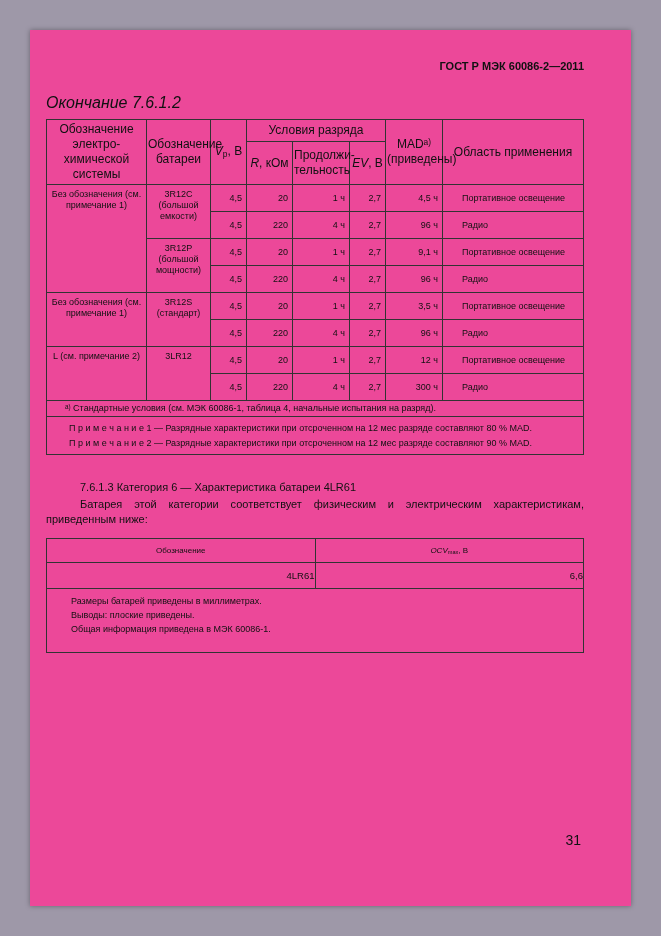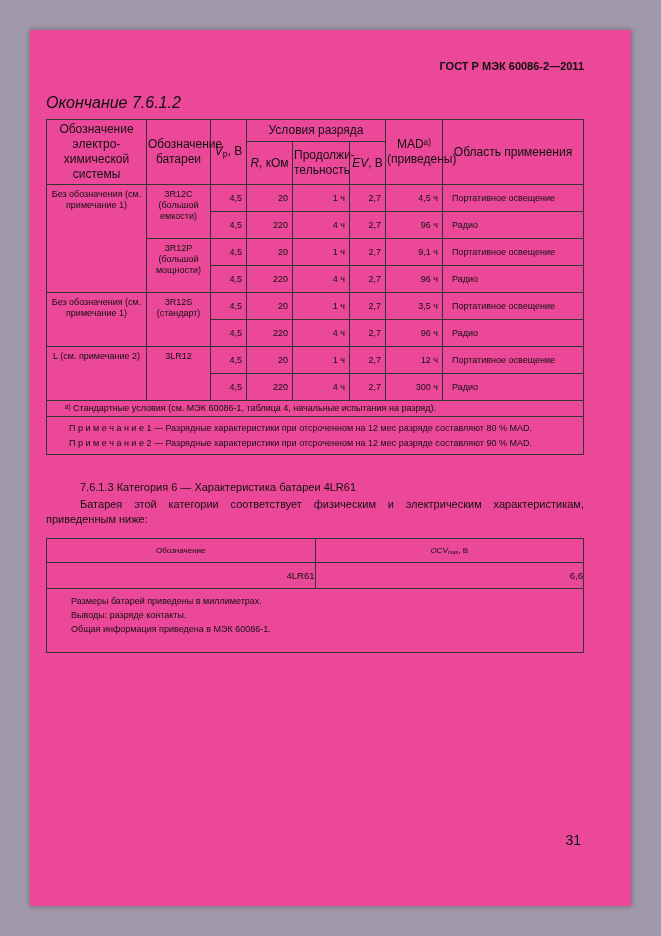--- a/index.html
+++ b/index.html
@@ -34,21 +34,21 @@
     font-size:12px; font-weight:normal;
     text-align:center; vertical-align:middle;
     padding:2px 1px; line-height:1.25;
   }
   .main-table thead tr.h1 { height:22px; }
   .main-table thead tr.h2 { height:42px; }
   .main-table td { font-size:9px; line-height:1.2; padding:2px 4px; }
   .main-table tbody.data tr { height:27px; }
   td.sys, td.bat { text-align:center; vertical-align:top; padding-top:4px; }
   td.num { text-align:right; vertical-align:middle; }
-  td.app { text-align:left; vertical-align:middle; padding-left:9px; }
+  td.app { text-align:left; vertical-align:middle; padding-left:19px; }
   .footnote-cell { font-size:9px; padding:5px 6px 4px; text-indent:14px; }
   .notes-cell { font-size:9px; padding:3px 6px 6px; }
   .notes-cell p { text-indent:18px; text-align:justify; margin:3px 0; line-height:1.35; }
   sub { font-size:70%; vertical-align:-20%; }
   sup { font-size:70%; vertical-align:30%; }
   .ital { font-style:italic; }
   .sect-heading {
     font-size:11px;
     text-indent:34px;
     margin-bottom:4px;
@@ -209,21 +209,21 @@
       </tr>
     </thead>
     <tbody>
       <tr>
         <td class="val">4LR61</td>
         <td class="val">6,6</td>
       </tr>
       <tr>
         <td class="bnotes" colspan="2">
           <p>Размеры батарей приведены в миллиметрах.</p>
-          <p>Выводы: разряде контакты.</p>
+          <p>Выводы: плоские приведены.</p>
           <p>Общая информация приведена в МЭК 60086-1.</p>
         </td>
       </tr>
     </tbody>
   </table>
 
   <div class="page-number">31</div>
 
 </div>
 

